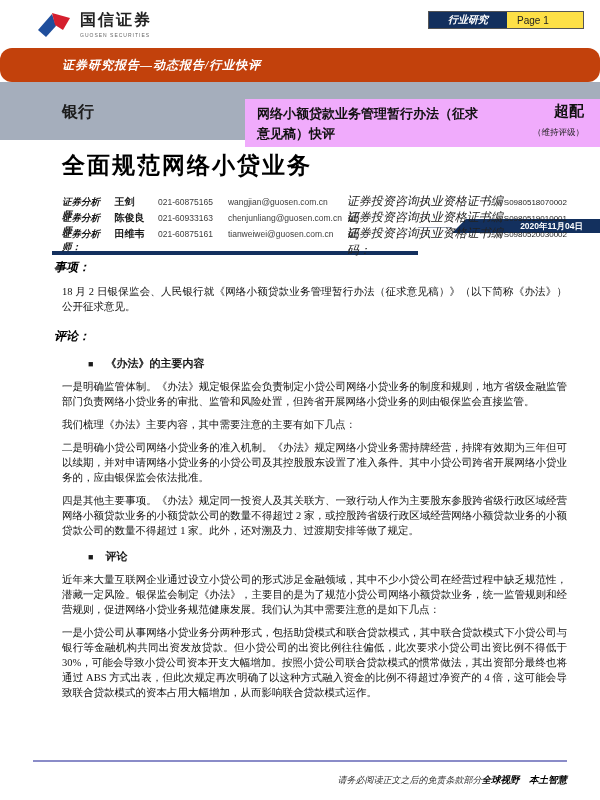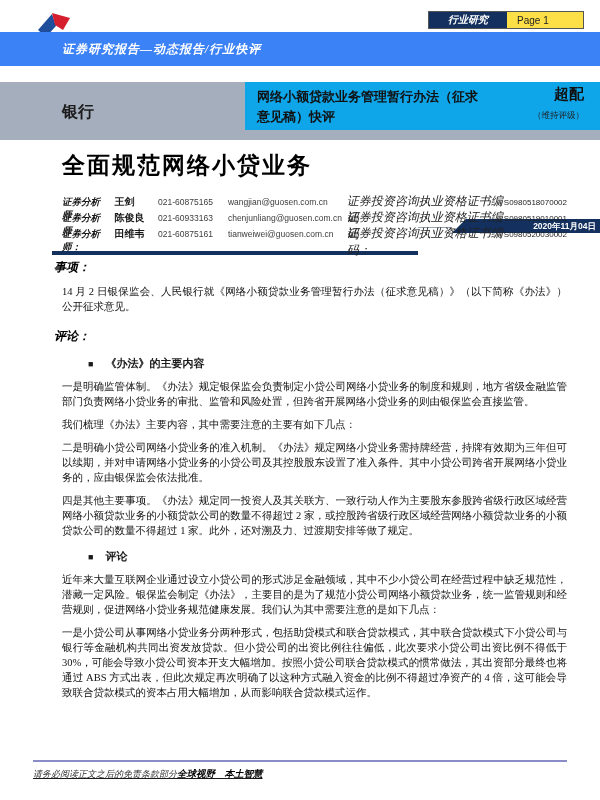--- a/index.html
+++ b/index.html
@@ -11,35 +11,35 @@
   .logo { position:absolute; left:36px; top:2px; display:flex; align-items:flex-start; }
   .logo svg { width:38px; height:30px; }
   .logo-text { margin-left:6px; }
   .logo-cn { font-size:16px; font-weight:bold; letter-spacing:2px; color:#222; font-family:"Liberation Sans",sans-serif; }
   .logo-en { font-size:5px; color:#666; letter-spacing:1px; font-family:"Liberation Sans",sans-serif; margin-top:1px; }
   .pagebadge { position:absolute; right:16px; top:3px; width:156px; height:18px; border:1px solid #555; background:#fde047; display:flex; }
   .pagebadge .cell-l { width:78px; height:100%; background:#13305e; color:#fff; font-weight:bold; font-style:italic; font-size:10px; display:flex; align-items:center; justify-content:center; }
   .pagebadge .cell-r { flex:1; display:flex; align-items:center; padding-left:10px; font-size:10px; color:#222; font-family:"Liberation Sans",sans-serif; }
 
   
-  .banner { position:absolute; top:32px; left:0; width:600px; height:34px; background:#3b82f6; display:flex; align-items:center; }
+  .banner { position:absolute; top:48px; left:0; width:600px; height:34px; background:#c2410c; display:flex; align-items:center;border-radius:12px; }
   .banner span { color:#fff; font-weight:bold; font-style:italic; font-size:12px; margin-left:62px; letter-spacing:1px; }
 
   
   .band { position:absolute; top:82px; left:0; width:600px; height:58px; background:#a5aebc; }
   .sector { position:absolute; left:62px; top:20px; font-size:16px; font-weight:bold; color:#1c1c1c; }
-  .whitebox { position:absolute; left:245px; top:0; width:355px; height:48px; background:#0ea5e9; display:flex; }
+  .whitebox { position:absolute; left:245px; top:17px; width:355px; height:48px; background:#f0abfc; display:flex; }
   .report-title { width:238px; padding:5px 4px 0 12px; font-size:13px; font-weight:bold; line-height:1.55; color:#111; }
   .rating-wrap { flex:1; text-align:right; padding:3px 16px 0 0; }
   .rating { font-size:15px; font-weight:bold; color:#111; }
   .rating-note { font-size:8.5px; color:#222; margin-top:6px; }
 
   .dateline { position:absolute; top:140px; left:0; width:600px; height:11px; }
   .date-tail { position:absolute; right:148px; top:5px; width:34px; height:1px; background:#9aa3b2; }
-  .datebar { position:absolute; right:0; top:-3px; width:148px; height:14px; background:#13305e; clip-path:polygon(14px 0, 100% 0, 100% 100%, 0 100%); color:#fff; font-size:8.5px; font-weight:bold; text-align:right; padding:2px 4px 0 0; font-family:"Liberation Sans",sans-serif; }
+  .datebar { position:absolute; right:0; top:-3px; width:148px; height:14px; background:#13305e; clip-path:polygon(14px 0, 100% 0, 100% 100%, 0 100%); color:#fff; font-size:8.5px; font-weight:bold; text-align:right; padding:2px 17px 0 0; font-family:"Liberation Sans",sans-serif; }
 
   
   .main { position:absolute; top:150px; left:0; width:600px; }
   .doc-title { margin:0 0 12px 62px; font-size:23px; font-weight:bold; letter-spacing:2px; color:#000; }
 
   .analysts { margin-left:62px; margin-right:33px; }
   .analyst-row { display:flex; align-items:baseline; height:16px; }
   .a-label { width:60px; font-size:9.5px; font-weight:bold; font-style:italic; }
   .a-name { width:50px; font-size:10px; font-weight:bold; }
   .a-phone { width:80px; font-size:8.5px; color:#3c3c3c; font-family:"Liberation Sans",sans-serif; }
@@ -50,33 +50,37 @@
   .navy-rule { margin:10px 0 4px 52px; width:366px; height:4px; background:#13305e; }
 
   .sec-head { margin-left:54px; font-size:12px; font-weight:bold; font-style:italic; color:#000; }
   .para { margin:8px 33px 8px 62px; font-size:10.5px; line-height:15px; text-align:justify; color:#111; }
   .sub-head { display:flex; align-items:center; margin:11px 0 3px 88px; font-size:11px; font-weight:bold; }
   .sub-head .sq { font-size:9px; margin-right:12px; }
 
   
   .footer { position:absolute; top:760px; left:0; width:600px; }
   .footer-rule { margin:0 33px; height:2px; background:#8a8cc8; }
-  .footer-row { display:flex; justify-content:flex-start; margin:6px 33px 0 33px;text-decoration:underline; }
+  .footer-row { display:flex; justify-content:flex-end; margin:12px 33px 0 33px; }
   .footer-left { font-size:9px; font-style:italic; color:#333; }
   .footer-right { font-size:9.5px; font-weight:bold; font-style:italic; color:#000; }
 </style>
 </head>
 <body>
 
 <div class="topbar">
   <div class="logo">
     <svg viewBox="0 0 38 30">
       <polygon points="2,20 16,4 20,16 10,27" fill="#1f4e9c"></polygon>
       <polygon points="16,3 34,8 27,20 19,15" fill="#d51f2e"></polygon>
     </svg>
+    <div class="logo-text">
+      <div class="logo-cn">国信证券</div>
+      <div class="logo-en">GUOSEN SECURITIES</div>
+    </div>
   </div>
   <div class="pagebadge">
     <div class="cell-l">行业研究</div>
     <div class="cell-r">Page 1</div>
   </div>
 </div>
 
 <div class="banner">
   <span>证券研究报告—动态报告/行业快评</span>
 </div>
@@ -122,21 +126,21 @@
       <span class="a-phone">021-60875161</span>
       <span class="a-email">tianweiwei@guosen.com.cn</span>
       <span class="a-certlab">证券投资咨询执业资格证书编码：</span>
       <span class="a-cert">S0980520030002</span>
     </div>
   </div>
 
   <div class="navy-rule"></div>
 
   <div class="sec-head">事项：</div>
-  <p class="para">14 月 2 日银保监会、人民银行就《网络小额贷款业务管理暂行办法（征求意见稿）》（以下简称《办法》）公开征求意见。</p>
+  <p class="para">18 月 2 日银保监会、人民银行就《网络小额贷款业务管理暂行办法（征求意见稿）》（以下简称《办法》）公开征求意见。</p>
 
   <div class="sec-head" style="margin-top:14px;">评论：</div>
 
   <div class="sub-head">
     <span class="sq">■</span>
     <span>《办法》的主要内容</span>
   </div>
   <p class="para">一是明确监管体制。《办法》规定银保监会负责制定小贷公司网络小贷业务的制度和规则，地方省级金融监管部门负责网络小贷业务的审批、监管和风险处置，但跨省开展网络小贷业务的则由银保监会直接监管。</p>
   <p class="para">我们梳理《办法》主要内容，其中需要注意的主要有如下几点：</p>
   <p class="para">二是明确小贷公司网络小贷业务的准入机制。《办法》规定网络小贷业务需持牌经营，持牌有效期为三年但可以续期，并对申请网络小贷业务的小贷公司及其控股股东设置了准入条件。其中小贷公司跨省开展网络小贷业务的，应由银保监会依法批准。</p>

